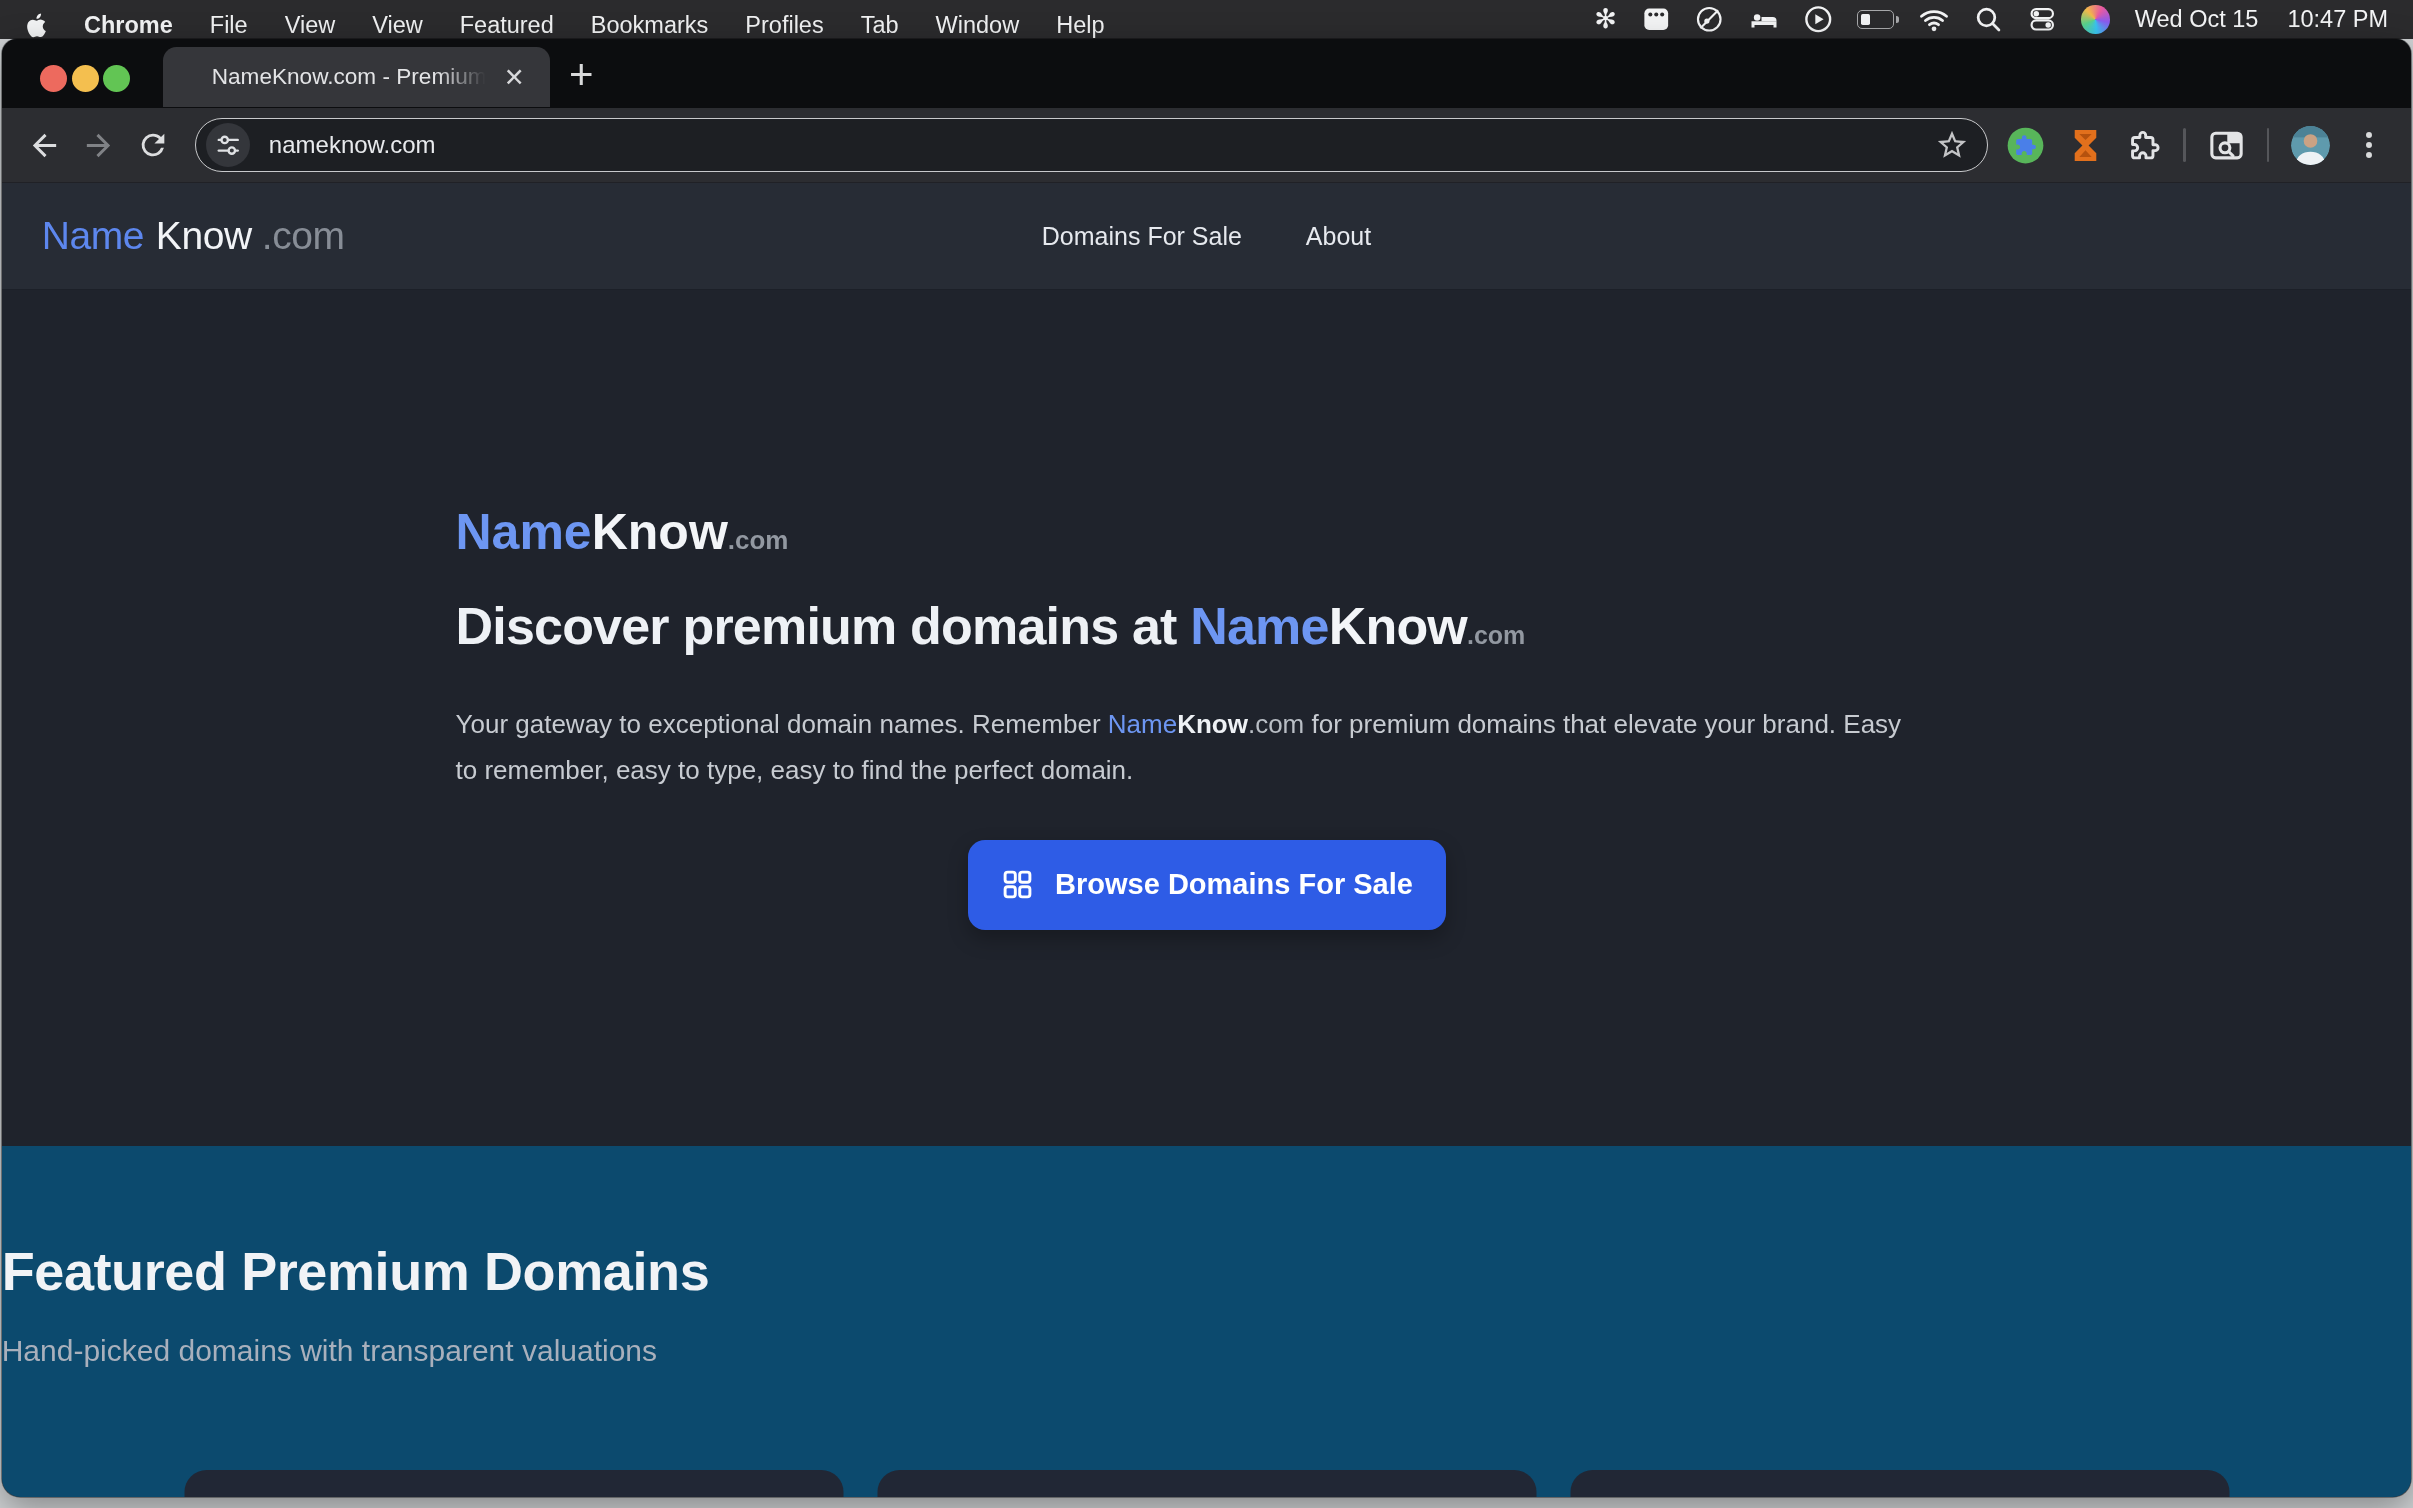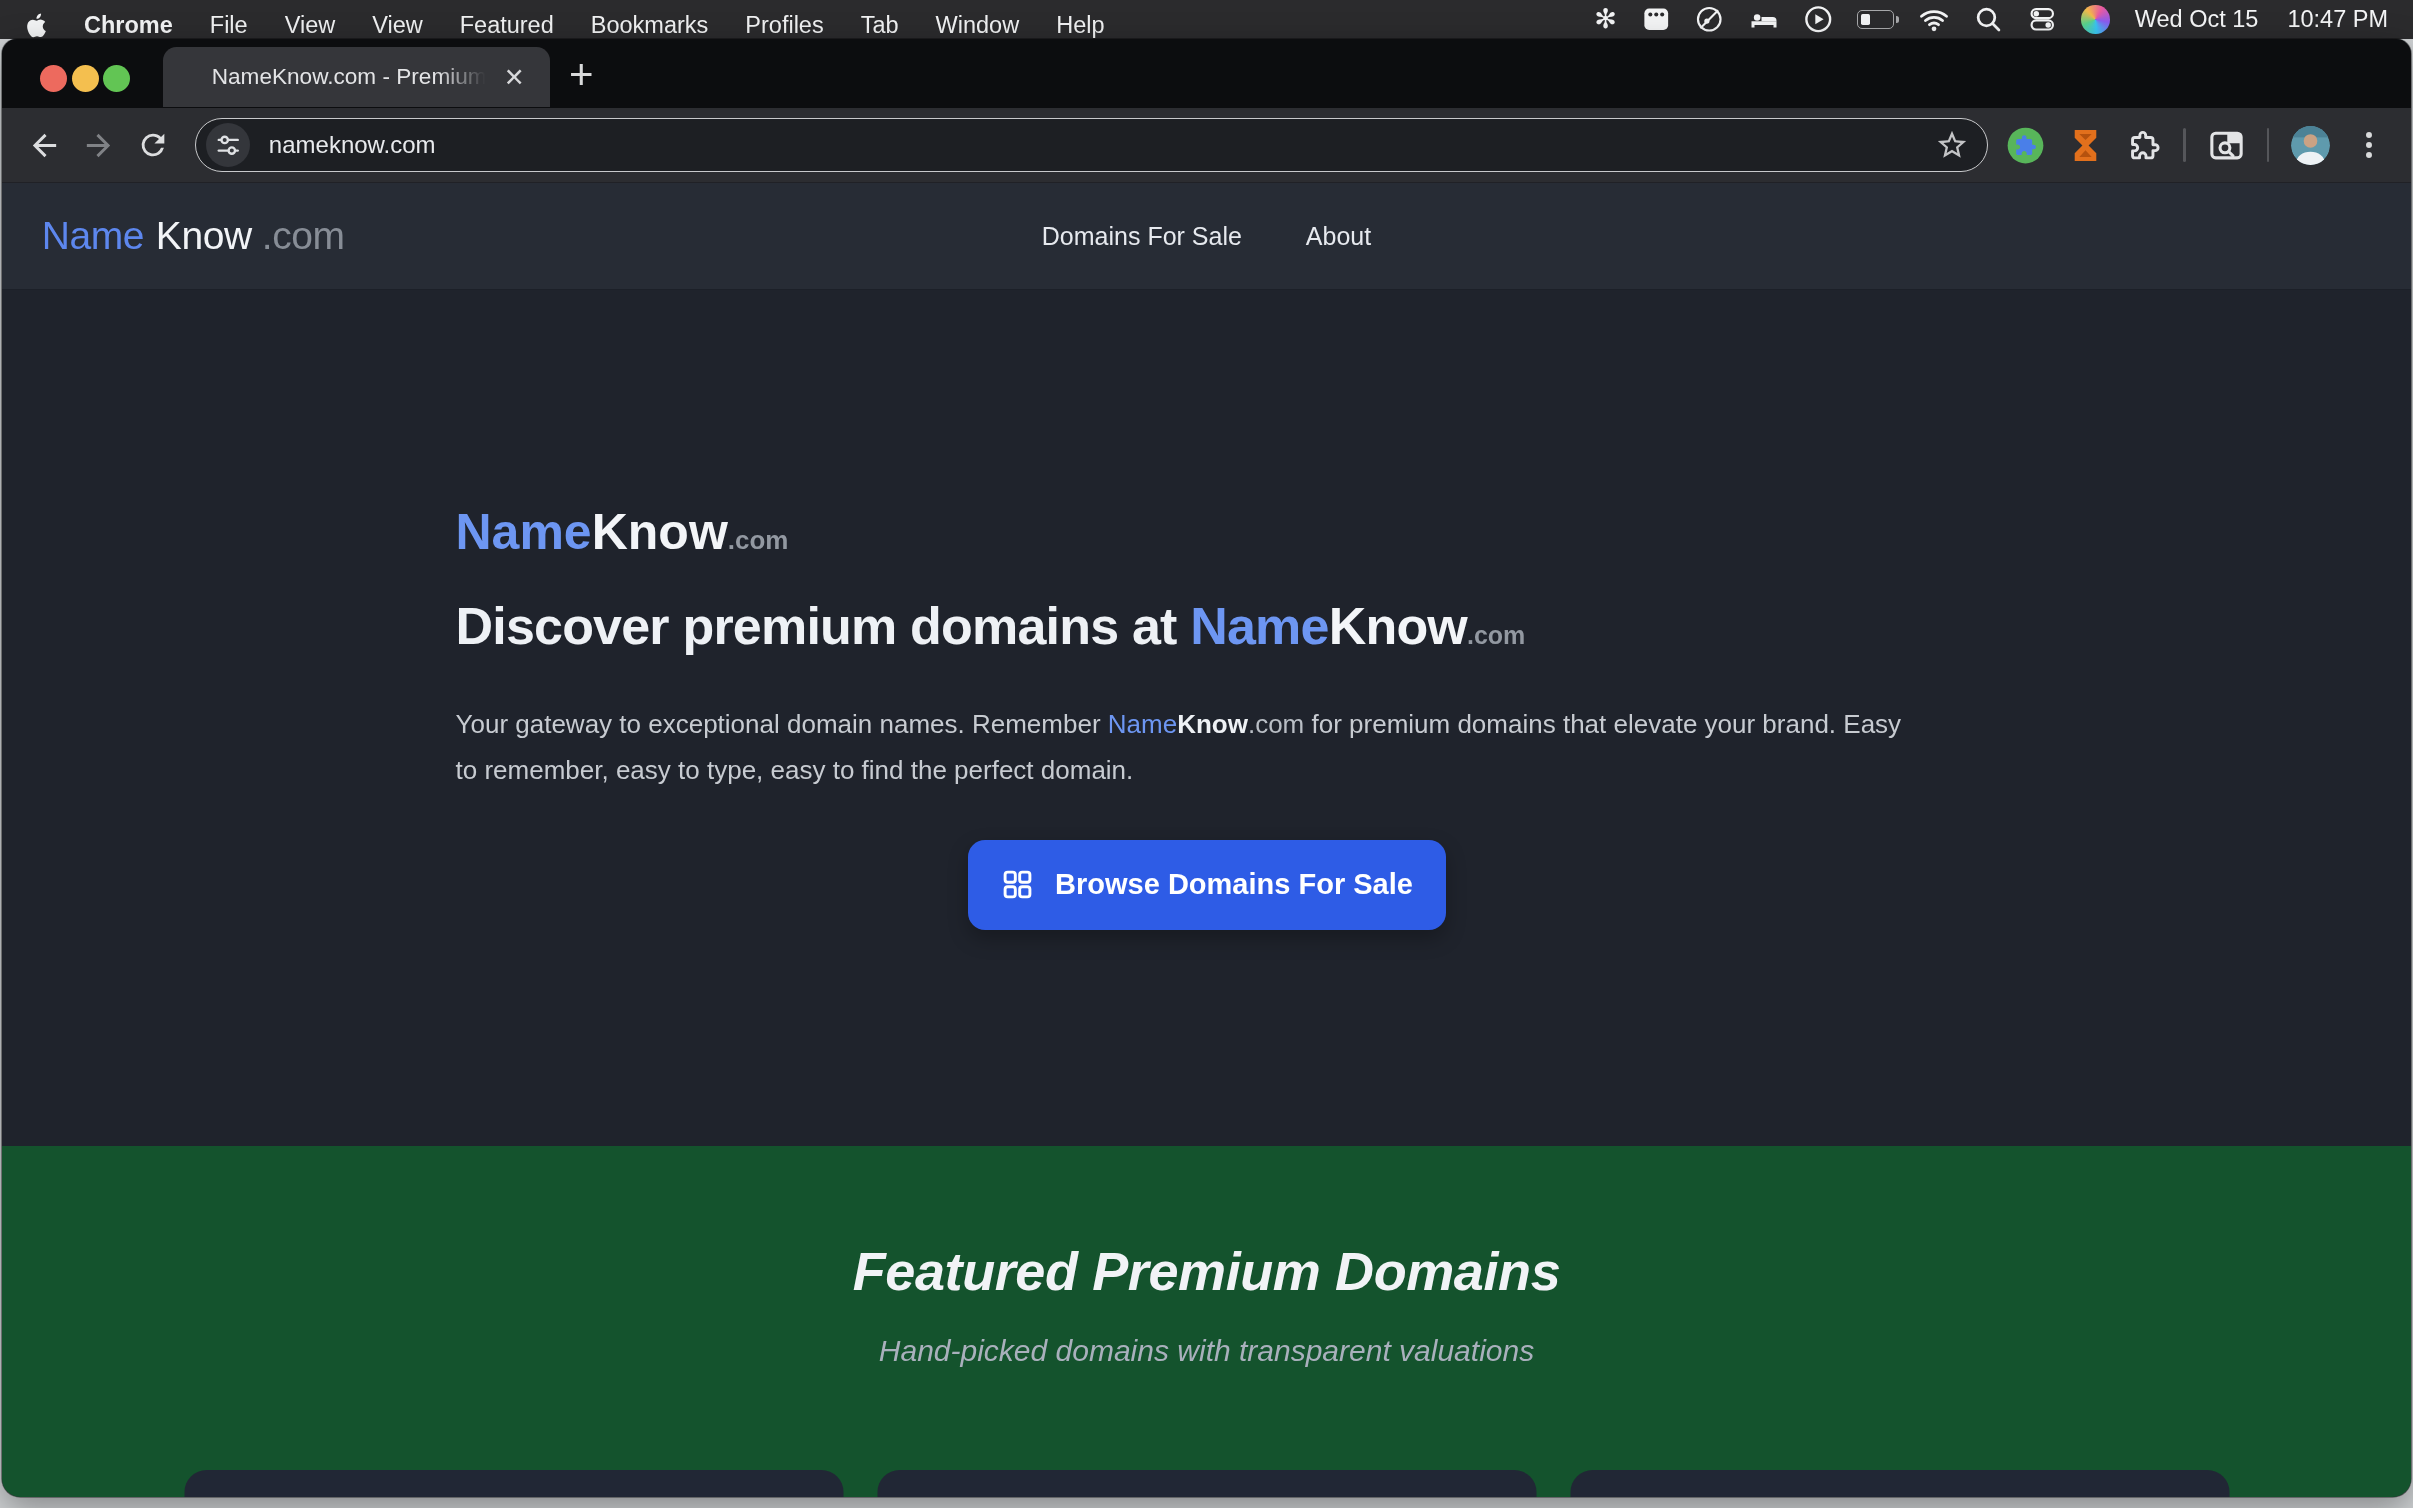--- a/index.html
+++ b/index.html
@@ -103,21 +103,21 @@
   .hero-p .seg-know { color:#eef1f5; font-weight:bold; }
   .hero-p .seg-tld  { color:#b9bec5; }
   .cta {
     margin:47px auto 0; width:478px; height:90px;
     background:#2e5ce6; border:none; border-radius:17px; cursor:pointer;
     display:flex; align-items:center; justify-content:center; gap:20px;
     color:#ffffff; font-size:29px; font-weight:bold;
     font-family:"Liberation Sans","DejaVu Sans",sans-serif;
     box-shadow:0 8.4px 20px rgba(0,0,0,.25);
   }
-  .featured { flex:1; background:#14532d; text-align:center; position:relative; overflow:hidden;font-style:italic; }
+  .featured { flex:1; background:#0c4a6e; text-align:left; position:relative; overflow:hidden; }
   .f-title { padding-top:94px; font-size:54px; font-weight:bold; color:#f1f3f6; letter-spacing:-0.4px; }
   .f-sub { margin-top:32px; font-size:30px; color:#a9b0bc; }
   .cards { position:absolute; top:324px; left:50%; transform:translateX(-50%);
     display:flex; gap:34px; }
   .card { width:659px; height:101px; background:#212735; border-radius:22px 22px 0 0; }
   svg { display:block; }
 </style>
 </head>
 <body>
 

